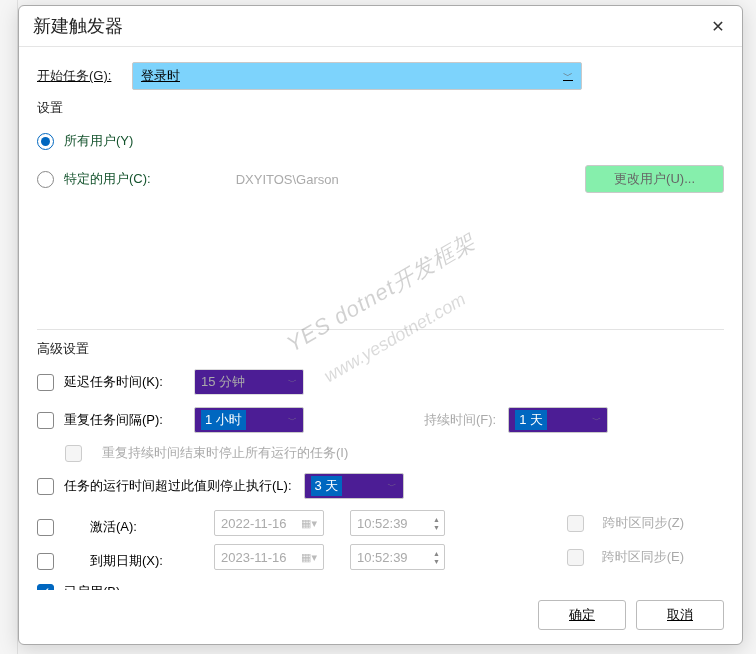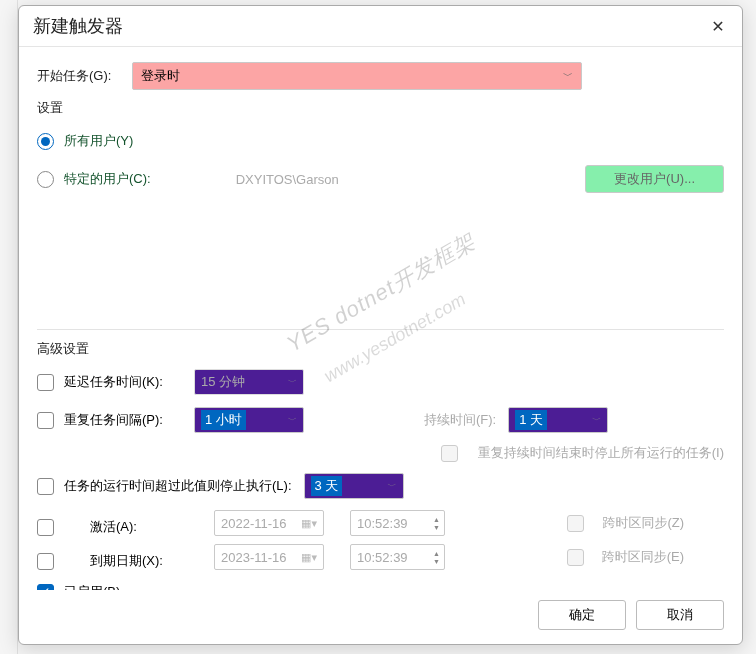--- a/index.html
+++ b/index.html
@@ -50,32 +50,33 @@
     .content {
       flex: 1;
       padding: 14px 18px 6px 18px;
       overflow: hidden;
     }
     .row {
       display: flex;
       align-items: center;
       margin-bottom: 8px;
       min-height: 30px;
+      text-decoration: underline;
     }
     .label-main { width: 95px; color: #222; }
     .dropdown {
       flex: 1;
       height: 28px;
       border: 1px solid #c9c9c9;
       border-radius: 2px;
       padding: 0 8px;
       display: flex;
       align-items: center;
       justify-content: space-between;
-      background: #fca5a5;
+      background: #7dd3fc;
       max-width: 450px;
     }
     .dropdown .caret {
       color: #666;
       font-size: 10px;
     }
     .section-title { color: #222; margin-top: 6px; margin-bottom: 10px; }
     .radio-row, .check-row {
       display: flex;
       align-items: center;
@@ -193,21 +194,20 @@
       line-height: 7px;
       gap: 1px;
     }
     .duration-label { color: #aaa; margin-left: 120px; }
     .indent-check {
       margin-left: 28px;
       color: #aaa;
       display: flex;
       align-items: center;
       margin-bottom: 10px;
-      justify-content: flex-end;
     }
     .two-col-row {
       display: flex;
       align-items: center;
       margin-bottom: 8px;
     }
     .col-left {
       display: flex;
       align-items: flex-end;
       gap: 26px;
@@ -228,20 +228,21 @@
       padding: 10px 18px 14px;
     }
     .btn {
       height: 30px;
       padding: 0 30px;
       border: 1px solid #bbb;
       border-radius: 3px;
       background: #fff;
       cursor: pointer;
       font-size: 13px;
+      text-decoration: underline;
     }
     .watermark {
       position: absolute;
       left: 50%; top: 45%;
       transform: translate(-50%,-50%) rotate(-30deg);
       font-size: 22px;
       color: rgba(0,0,0,0.18);
       pointer-events: none;
       white-space: nowrap;
       font-style: italic;

